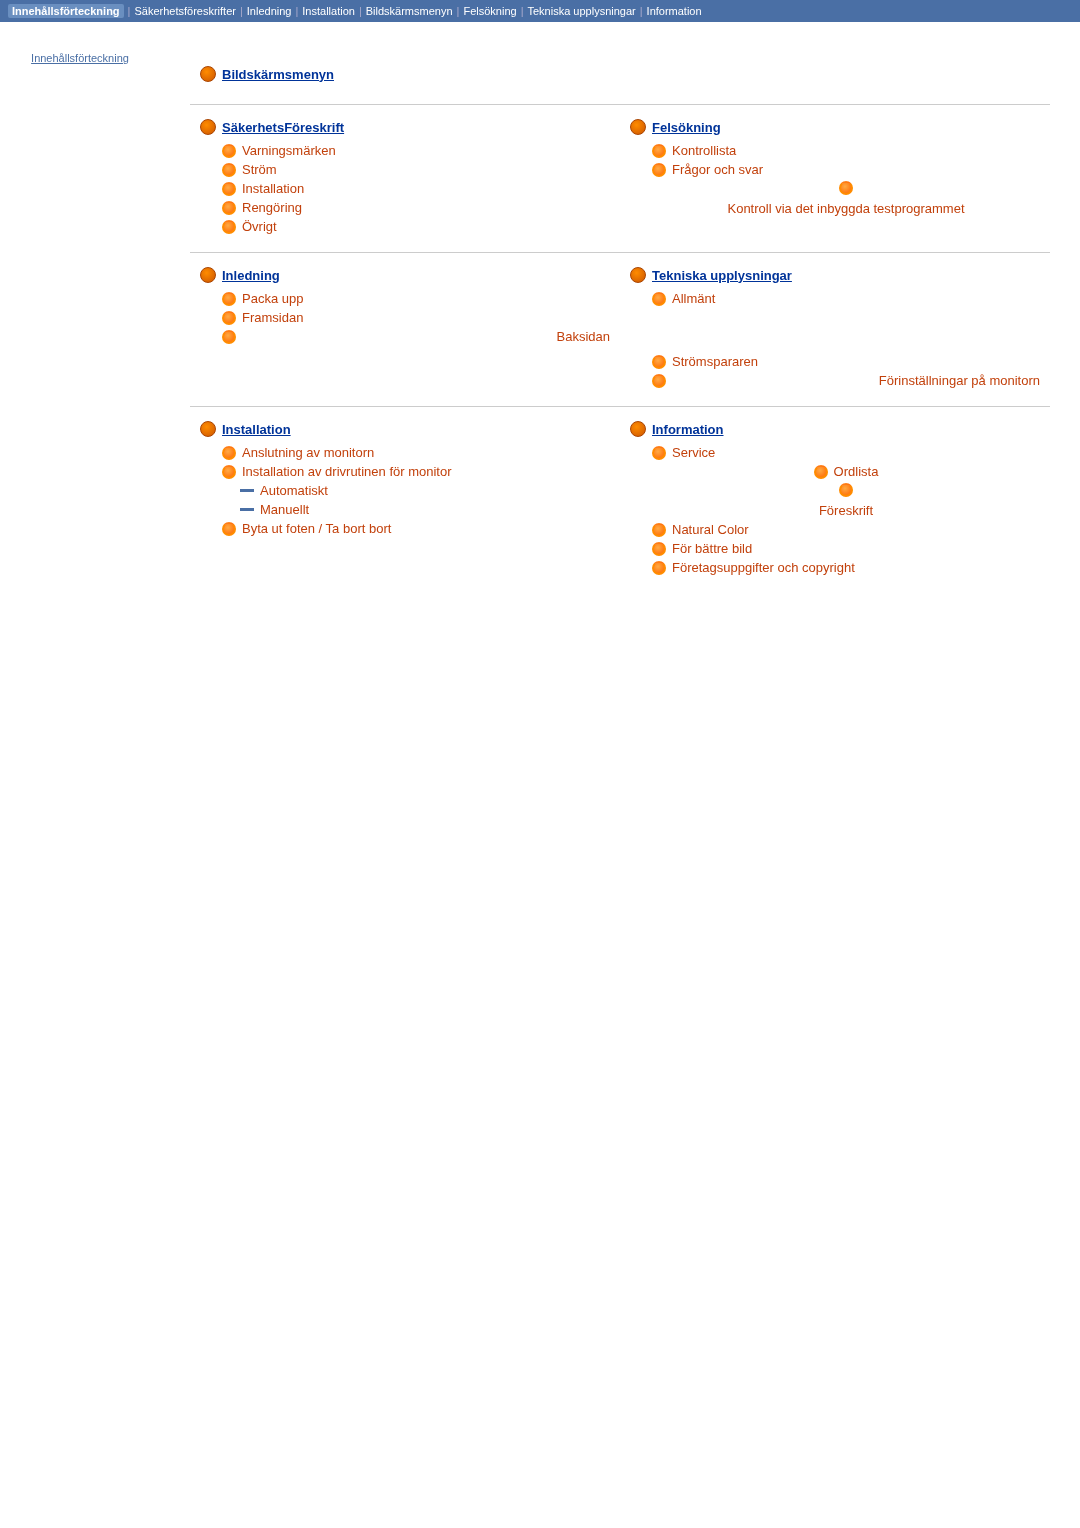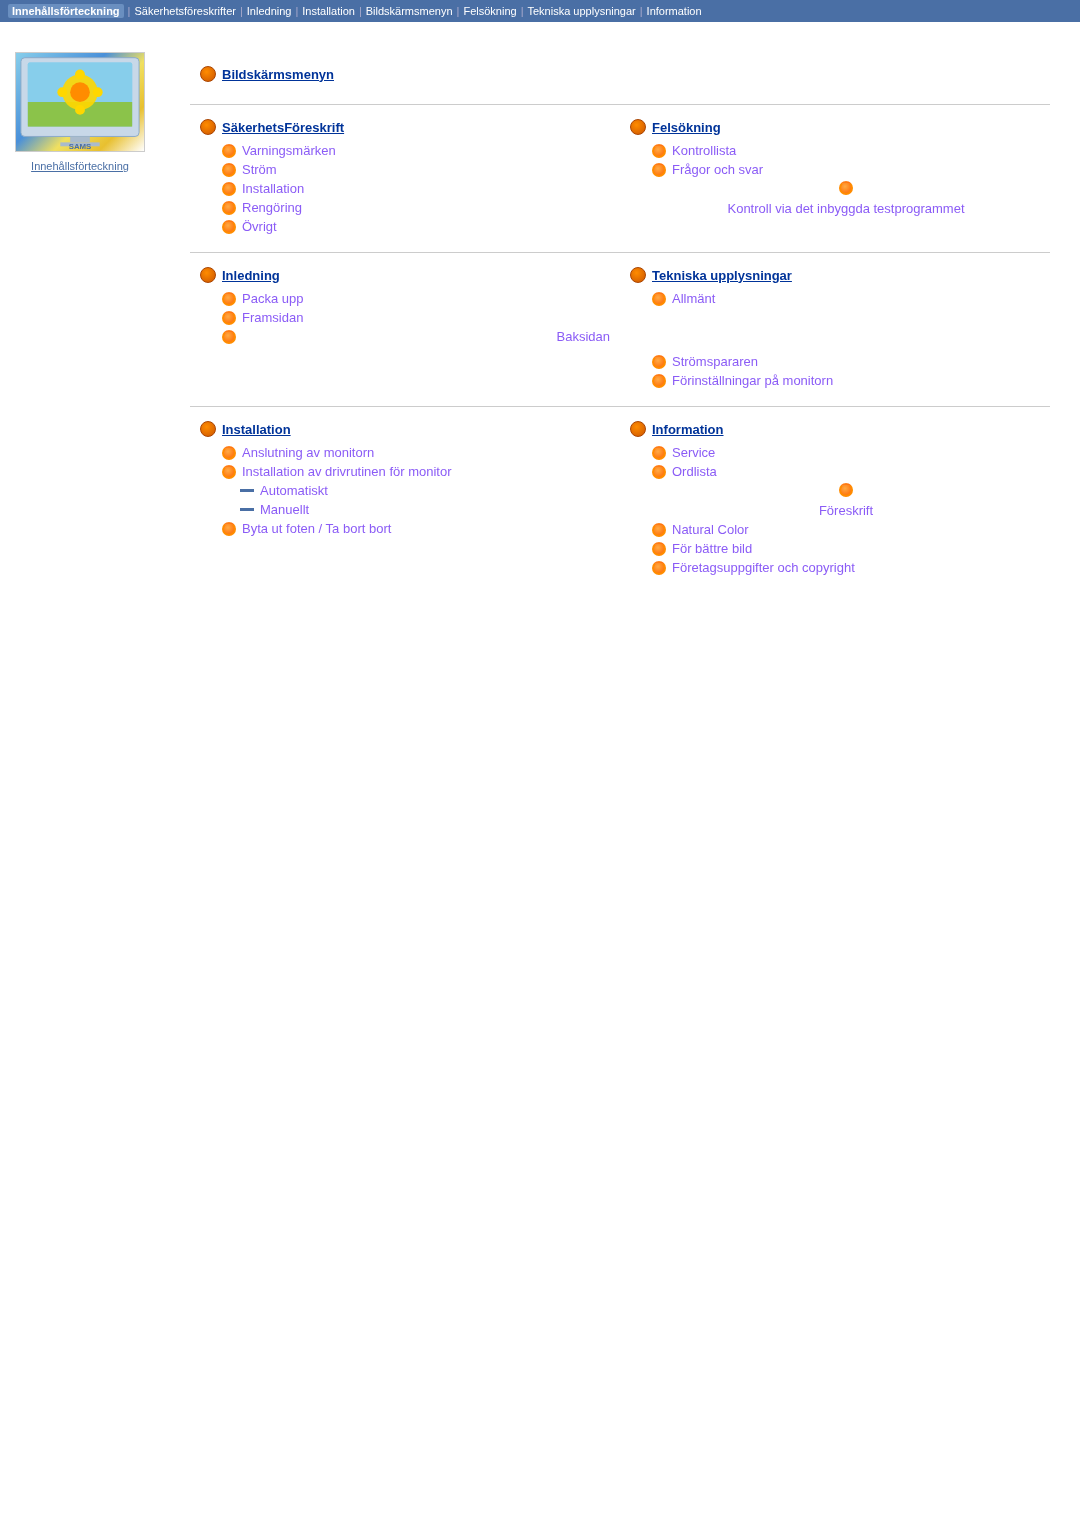--- a/index.html
+++ b/index.html
@@ -124,21 +124,21 @@
     
     .list-item {
       display: flex;
       align-items: center;
       gap: 6px;
       margin: 4px 0;
       padding-left: 4px;
     }
 
     .item-link {
-      color: #8b5cf6;
+      color: #c2410c;
       text-decoration: none;
       font-size: 13px;
       cursor: pointer;
     }
   </style>
 </head>
 <body>
 
 <div id="topnav">
   <span class="nav-item active">Innehållsförteckning</span>
@@ -154,47 +154,20 @@
     <span class="nav-item">Felsökning</span>
     <span class="nav-separator">|</span>
     <span class="nav-item">Tekniska upplysningar</span>
     <span class="nav-separator">|</span>
     <span class="nav-item">Information</span>
 </div>
 
 <div id="main-container">
 
   <div id="sidebar">
-    <div id="logo-area">
-
-      <svg width="130" height="100" viewBox="0 0 130 100">
-
-        <rect x="5" y="5" width="120" height="80" rx="4" fill="#c8d8e8" stroke="#8aaac8" stroke-width="1"></rect>
-
-        <rect x="12" y="10" width="106" height="65" rx="2" fill="#87CEEB"></rect>
-
-        <rect x="12" y="10" width="106" height="40" rx="2" fill="#87CEEB"></rect>
-
-        <rect x="12" y="50" width="106" height="25" fill="#8BC34A"></rect>
-
-        <circle cx="65" cy="40" r="18" fill="#FFD700" opacity="0.9"></circle>
-
-        <circle cx="65" cy="22" r="5" fill="#FFD700"></circle>
-        <circle cx="65" cy="58" r="5" fill="#FFD700"></circle>
-        <circle cx="47" cy="40" r="5" fill="#FFD700"></circle>
-        <circle cx="83" cy="40" r="5" fill="#FFD700"></circle>
-
-        <circle cx="65" cy="40" r="10" fill="#FF8C00"></circle>
-
-        <rect x="55" y="85" width="20" height="6" fill="#aabbcc"></rect>
-        <rect x="45" y="91" width="40" height="4" fill="#aabbcc"></rect>
-
-        <text x="65" y="98" text-anchor="middle" font-size="8" fill="#4a6fa5" font-weight="bold">SAMS</text>
-      </svg>
-    </div>
     <div id="sidebar-label">Innehållsförteckning</div>
   </div>
 
   <div id="content">
     <div id="sections-container">
     <div class="section-grid">
           <div class="col">
             <div class="section-header">
               <span class="icon-circle-orange"></span>
               <a class="section-title" href="#">Bildskärmsmenyn</a>
@@ -272,21 +245,21 @@
               <a class="section-title" href="#">Tekniska upplysningar</a>
             </div>
             <div class="list-item" style="padding-left: 22px;">
               <span style="width: 14px; height: 14px; flex-shrink: 0; display: inline-block; border-radius: 50%; border-width: 2px; border-style: solid; border-color: transparent rgb(255, 140, 0) rgb(255, 140, 0); border-image: initial; background: radial-gradient(circle at 40% 35%, rgb(255, 170, 68), rgb(255, 102, 0));"></span>
               <a class="item-link" href="#">Allmänt</a>
             </div>
             <div class="list-item" style="padding-left: 22px; margin-top: 48px;">
               <span style="width: 14px; height: 14px; flex-shrink: 0; display: inline-block; border-radius: 50%; border-width: 2px; border-style: solid; border-color: transparent rgb(255, 140, 0) rgb(255, 140, 0); border-image: initial; background: radial-gradient(circle at 40% 35%, rgb(255, 170, 68), rgb(255, 102, 0));"></span>
               <a class="item-link" href="#">Strömspararen</a>
             </div>
-            <div class="list-item" style="padding-left: 22px;">
+            <div class="list-item" style="padding-left: 22px; justify-content: space-between;">
               <span style="width: 14px; height: 14px; flex-shrink: 0; display: inline-block; border-radius: 50%; border-width: 2px; border-style: solid; border-color: transparent rgb(255, 140, 0) rgb(255, 140, 0); border-image: initial; background: radial-gradient(circle at 40% 35%, rgb(255, 170, 68), rgb(255, 102, 0));"></span>
               <a class="item-link" href="#">Förinställningar på monitorn</a>
             </div>
           </div>
         </div>
         <div class="section-grid">
           <div class="col">
             <div class="section-header">
               <span class="icon-circle-orange"></span>
               <a class="section-title" href="#">Installation</a>
@@ -314,21 +287,21 @@
           </div>
           <div class="col">
             <div class="section-header">
               <span class="icon-circle-orange"></span>
               <a class="section-title" href="#">Information</a>
             </div>
             <div class="list-item" style="padding-left: 22px; align-items: flex-end;">
               <span style="width: 14px; height: 14px; flex-shrink: 0; display: inline-block; border-radius: 50%; border-width: 2px; border-style: solid; border-color: transparent rgb(255, 140, 0) rgb(255, 140, 0); border-image: initial; background: radial-gradient(circle at 40% 35%, rgb(255, 170, 68), rgb(255, 102, 0));"></span>
               <a class="item-link" href="#">Service</a>
             </div>
-            <div class="list-item" style="padding-left: 22px;">
+            <div class="list-item" style="padding-left: 22px; justify-content: center;">
               <span style="width: 14px; height: 14px; flex-shrink: 0; display: inline-block; border-radius: 50%; border-width: 2px; border-style: solid; border-color: transparent rgb(255, 140, 0) rgb(255, 140, 0); border-image: initial; background: radial-gradient(circle at 40% 35%, rgb(255, 170, 68), rgb(255, 102, 0));"></span>
               <a class="item-link" href="#">Ordlista</a>
             </div>
             <div class="list-item" style="padding-left: 22px; flex-direction: column;">
               <span style="width: 14px; height: 14px; flex-shrink: 0; display: inline-block; border-radius: 50%; border-width: 2px; border-style: solid; border-color: transparent rgb(255, 140, 0) rgb(255, 140, 0); border-image: initial; background: radial-gradient(circle at 40% 35%, rgb(255, 170, 68), rgb(255, 102, 0));"></span>
               <a class="item-link" href="#">Föreskrift</a>
             </div>
             <div class="list-item" style="padding-left: 22px;">
               <span style="width: 14px; height: 14px; flex-shrink: 0; display: inline-block; border-radius: 50%; border-width: 2px; border-style: solid; border-color: transparent rgb(255, 140, 0) rgb(255, 140, 0); border-image: initial; background: radial-gradient(circle at 40% 35%, rgb(255, 170, 68), rgb(255, 102, 0));"></span>
               <a class="item-link" href="#">Natural Color</a>

